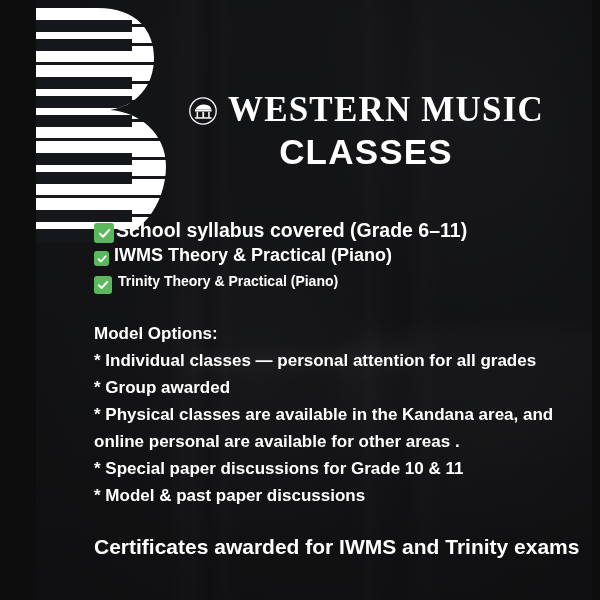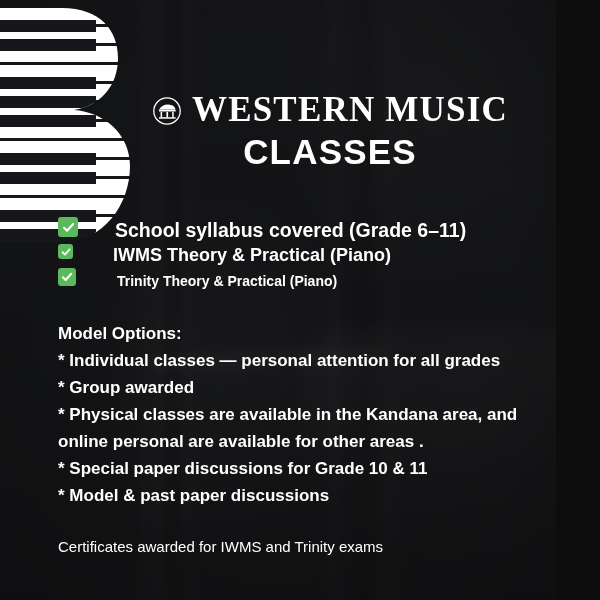--- a/index.html
+++ b/index.html
@@ -8,20 +8,21 @@
     padding: 0;
     background: #0d0d0e;
   }
   .poster {
     position: relative;
     width: 556px;
     height: 600px;
     overflow: hidden;
     background: #a16207;
     font-family: "Liberation Sans", sans-serif;
+    margin-left: 36px;
     -webkit-font-smoothing: antialiased;
   }
 
   
   .bg-photo {
     position: absolute;
     inset: 0;
     background:
       
       linear-gradient(90deg, rgba(255,255,255,0.00) 0px, rgba(255,255,255,0.00) 150px,
@@ -129,25 +130,24 @@
   }
 
   
   .checklist {
     position: absolute;
     left: 58px; top: 217px;
     width: 500px;
   }
   .check-row {
     display: flex;
-    align-items: flex-start;
+    align-items: flex-end;
     color: #ffffff;
     font-weight: 700;
     white-space: nowrap;
-    gap: 35px;
   }
   .check-row.r1 { font-size: 19.5px; line-height: 26px; }
   .check-row.r2 { font-size: 18px; line-height: 22px; margin-top: 1px; }
   .check-row.r3 { font-size: 14px; line-height: 26px; margin-top: 2px; }
 
   .check-box {
     flex: 0 0 auto;
     display: inline-flex;
     align-items: center;
     justify-content: center;
@@ -169,22 +169,22 @@
     font-size: 17px;
     font-weight: 700;
     line-height: 27px;
   }
   .body-copy .line { white-space: pre-wrap; }
 
   .footer-note {
     position: absolute;
     left: 58px; top: 533px;
     color: #ffffff;
-    font-size: 15px;
-    font-weight: 400;
+    font-size: 21px;
+    font-weight: 700;
     line-height: 27px;
   }
 </style>
 </head>
 <body>
 
 <div class="poster">
 
   <div class="bg-photo"></div>
   <div class="bg-striations"></div>

